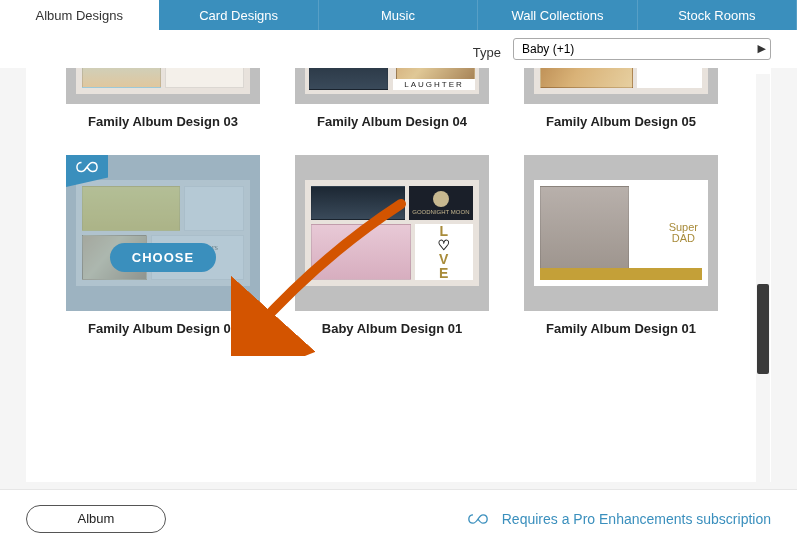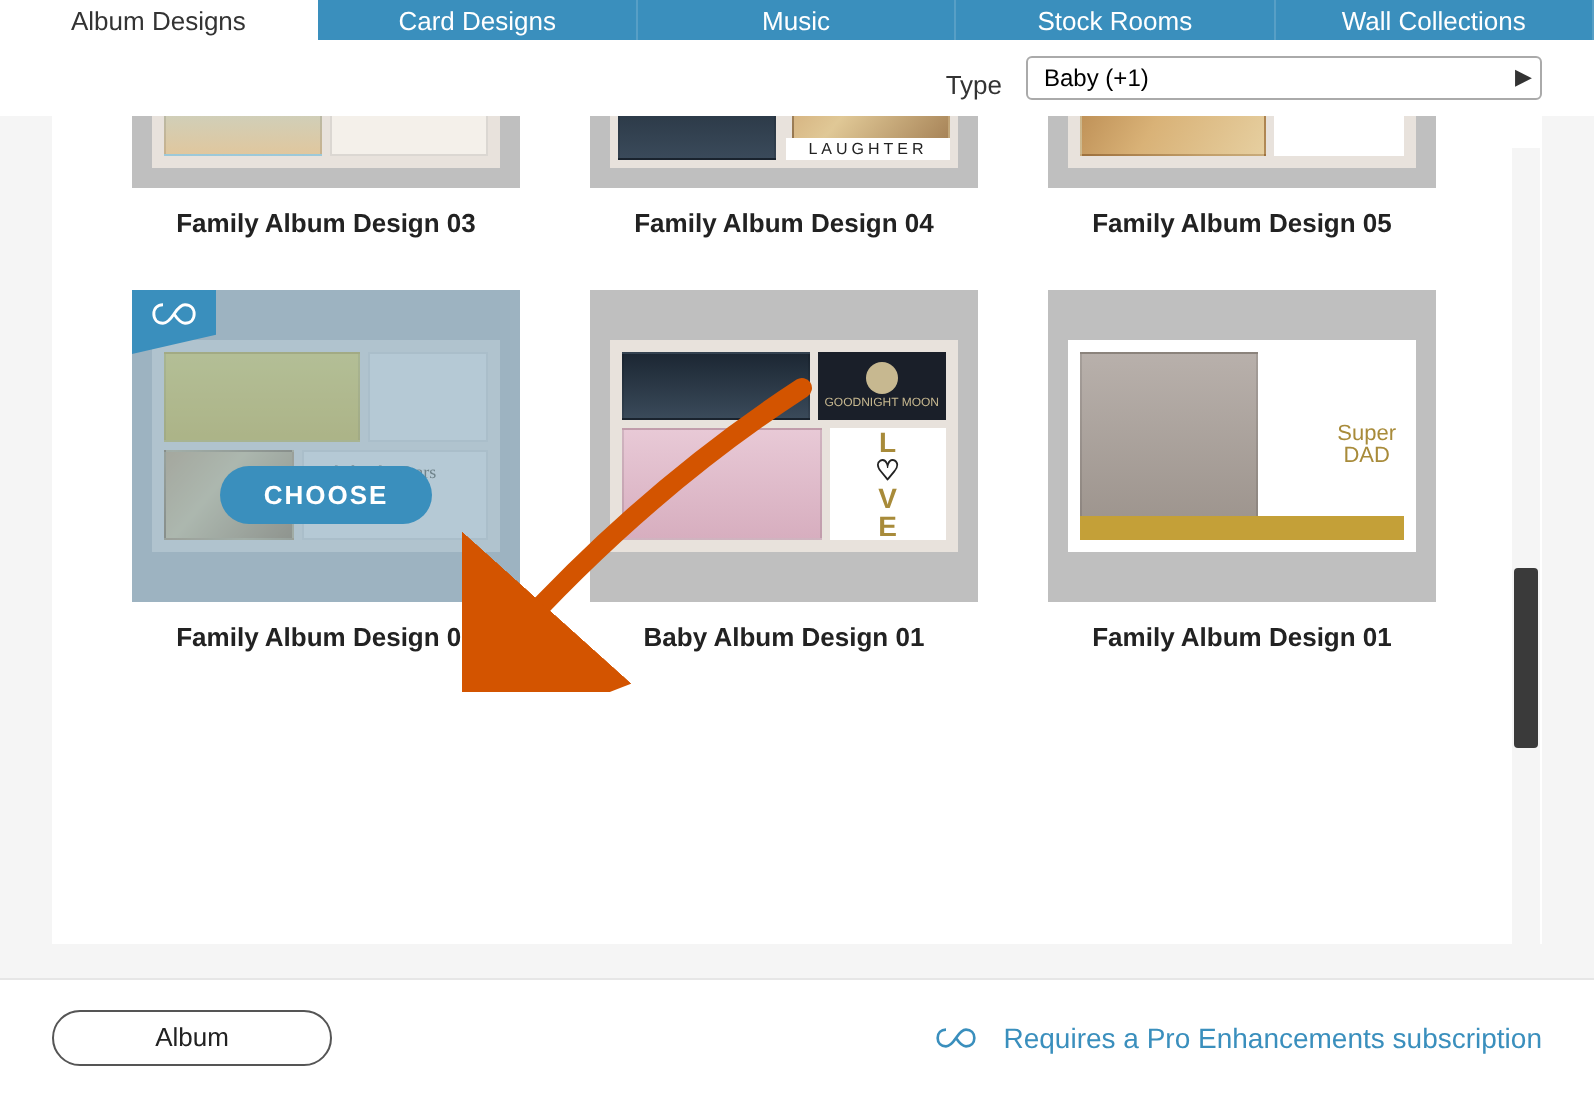--- a/index.html
+++ b/index.html
@@ -6,21 +6,21 @@
   body {
     font-family: -apple-system, BlinkMacSystemFont, "Segoe UI", Arial, sans-serif;
     background: #f5f5f5;
     width: 797px;
     height: 547px;
     overflow: hidden;
     position: relative;
   }
   .tabs {
     display: flex;
-    height: 20px;
+    height: 30px;
     background: #3a8fbd;
   }
   .tab {
     flex: 1;
     display: flex;
     align-items: center;
     justify-content: center;
     color: #ffffff;
     font-size: 13px;
     cursor: pointer;
@@ -244,24 +244,24 @@
   <div class="tab active">
       <span>Album Designs</span>
     </div>
   <div class="tab">
       <span>Card Designs</span>
     </div>
   <div class="tab">
       <span>Music</span>
     </div>
   <div class="tab">
+      <span>Wall Collections</span>
+    </div>
+  <div class="tab">
       <span>Stock Rooms</span>
-    </div>
-  <div class="tab">
-      <span>Wall Collections</span>
     </div>
 </div>
 
 <div class="filter-row">
   <span class="filter-label">Type</span>
   <div class="filter-select">
     <span>Baby (+1)</span>
     <span class="caret">▶</span>
   </div>
 </div>

